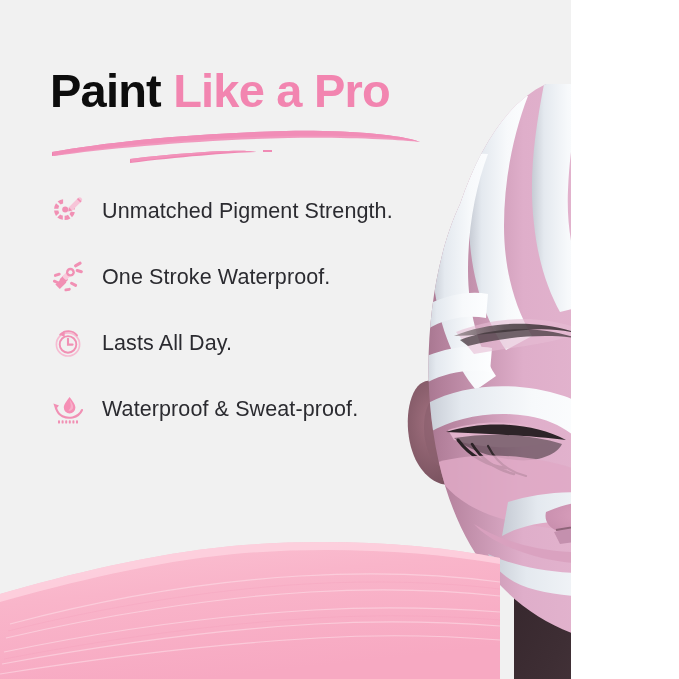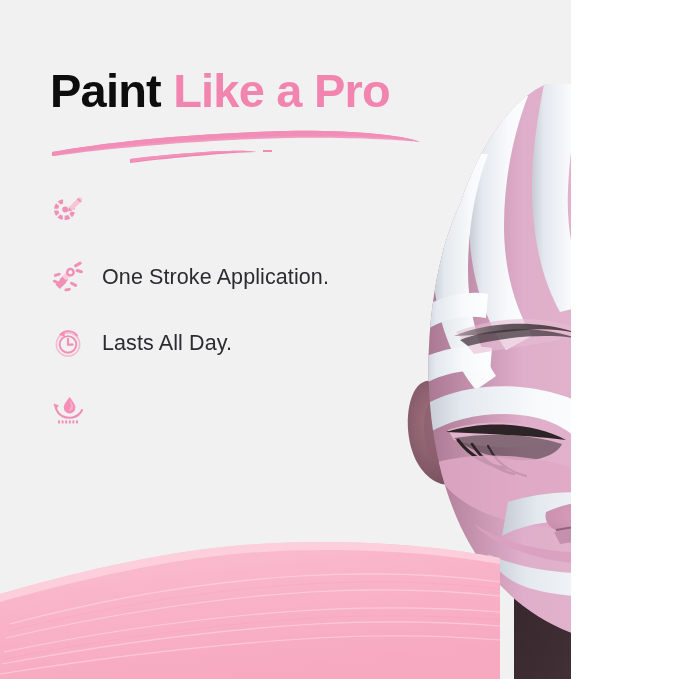--- a/index.html
+++ b/index.html
@@ -273,20 +273,21 @@
             <circle cx="14.2" cy="15.5" r="3.0"></circle>
           </g>
           <g>
             <path d="M17.8 13.2 L27.0 4.1 A2.4 2.4 0 0 1 30.4 7.5
                      L21.3 16.6 Z" fill="#F7C4D8"></path>
             <path d="M17.8 13.2 L21.3 16.6 L17.2 17.6 Z" fill="#F190B4"></path>
             <path d="M26.6 4.6 L29.9 7.9" stroke="#F190B4" stroke-width="1.5" fill="none"></path>
           </g>
         </svg>
       </span>
+      <span class="feature-label">Unmatched Pigment Strength.</span>
     </div>
 
     <div class="feature-row">
       <span class="feature-icon">
         <svg viewBox="0 0 34 34">
           <g fill="#F190B4">
 
             <path d="M4.4 28.6 L11.0 22.0 L15.4 26.4 L8.8 33.0 Z" transform="translate(0,-4)"></path>
             <rect x="9.6" y="16.4" width="6.4" height="6.4" rx="1.2" transform="rotate(45 12.8 19.6)"></rect>
 
@@ -297,21 +298,21 @@
 
             <rect x="22.6" y="3.0" width="8.4" height="3.0" rx="1.5" transform="rotate(-30 26.8 4.5)"></rect>
             <rect x="24.6" y="9.6" width="7.4" height="3.0" rx="1.5" transform="rotate(16 28.3 11.1)"></rect>
             <rect x="2.8" y="13.4" width="7.0" height="2.8" rx="1.4" transform="rotate(-18 6.3 14.8)"></rect>
             <rect x="1.8" y="20.4" width="6.2" height="2.8" rx="1.4" transform="rotate(22 4.9 21.8)"></rect>
             <rect x="18.8" y="22.8" width="7.6" height="3.0" rx="1.5" transform="rotate(28 22.6 24.3)"></rect>
             <rect x="13.4" y="28.2" width="6.4" height="2.8" rx="1.4" transform="rotate(-10 16.6 29.6)"></rect>
           </g>
         </svg>
       </span>
-      <span class="feature-label">One Stroke Application.</span>
+      <span class="feature-label">One Stroke Waterproof.</span>
     </div>
 
     <div class="feature-row">
       <span class="feature-icon">
         <svg viewBox="0 0 34 34">
           <circle cx="17" cy="18.4" r="11.6" fill="none" stroke="#F6BCD2" stroke-width="1.7"></circle>
           <circle cx="17" cy="18.4" r="8.3" fill="none" stroke="#F190B4" stroke-width="1.9"></circle>
           <path d="M17 12.8 L17 18.6 L21.6 18.6" stroke="#F190B4" stroke-width="2.1" fill="none" stroke-linecap="round"></path>
           <path d="M9.2 8.6 A11.0 11.0 0 0 1 26.0 9.4" fill="none" stroke="#F190B4" stroke-width="1.9" stroke-linecap="round"></path>
           <path d="M13.6 4.6 L9.0 8.6 L13.8 11.6 Z" fill="#F190B4"></path>
@@ -337,16 +338,17 @@
           <g fill="#F190B4">
             <rect x="7.0" y="28.2" width="2.0" height="3.4" rx="0.9"></rect>
             <rect x="10.6" y="28.2" width="2.0" height="3.4" rx="0.9"></rect>
             <rect x="14.2" y="28.2" width="2.0" height="3.4" rx="0.9"></rect>
             <rect x="17.8" y="28.2" width="2.0" height="3.4" rx="0.9"></rect>
             <rect x="21.4" y="28.2" width="2.0" height="3.4" rx="0.9"></rect>
             <rect x="25.0" y="28.2" width="2.0" height="3.4" rx="0.9"></rect>
           </g>
         </svg>
       </span>
+      <span class="feature-label">Waterproof &amp; Sweat-proof.</span>
     </div>
 
   </div>
 </div>
 
 </body></html>

